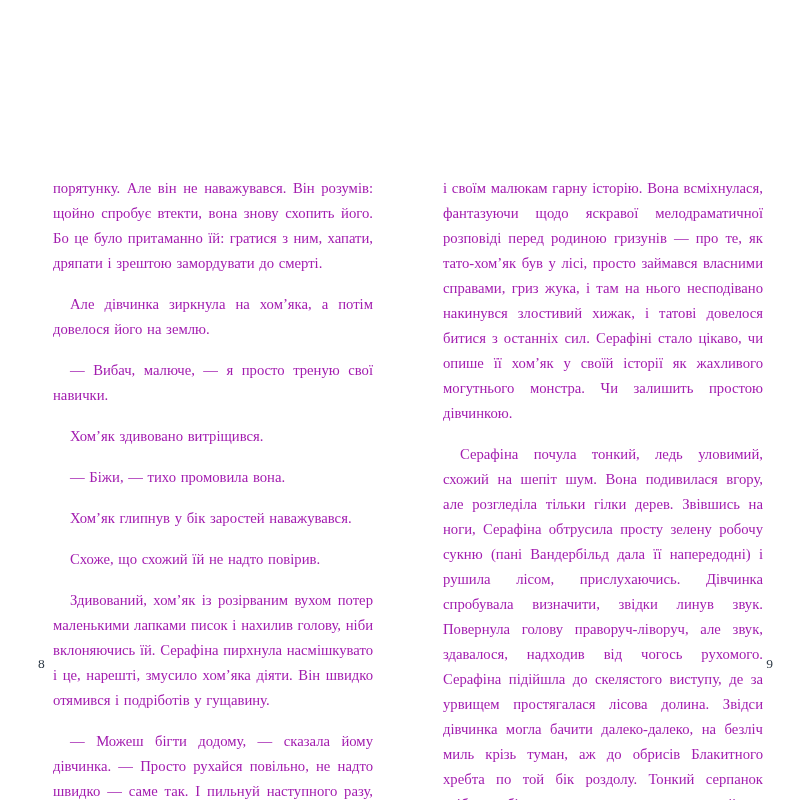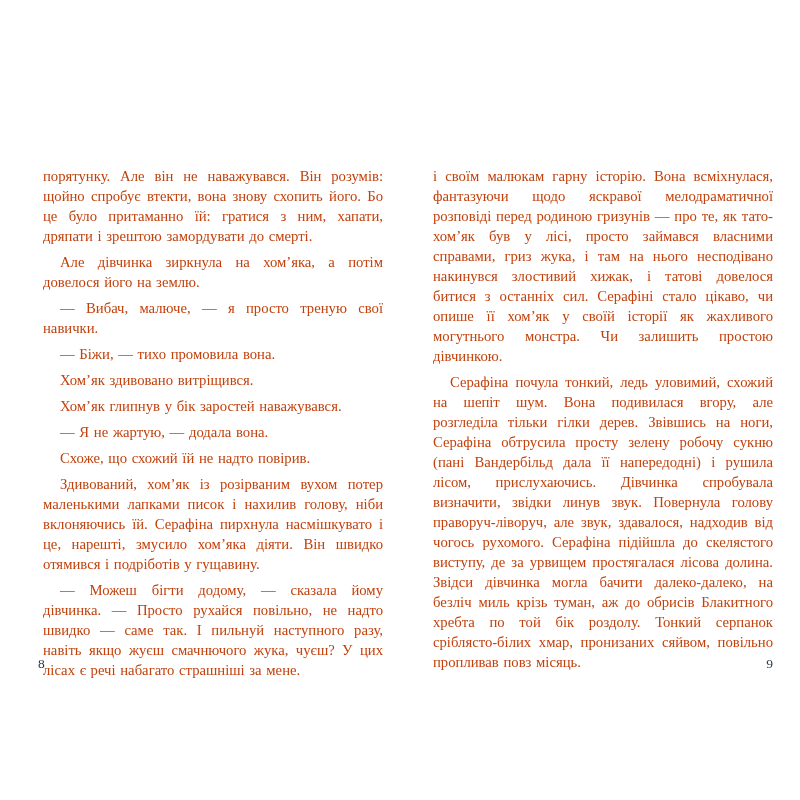--- a/index.html
+++ b/index.html
@@ -20,26 +20,26 @@
     left: 37px;
     display: flex;
     gap: 38px;
   }
   .page {
     width: 352px;
     height: 640px;
     position: relative;
   }
   .para {
-    margin: 6px;
+    margin: 16px;
     padding: 0;
     text-align: justify;
     font-size: 14.7px;
-    line-height: 20px;
-    color: #c2410c;
+    line-height: 25px;
+    color: #a21caf;
     text-indent: 17px;
     word-spacing: 1px;
   }
   .para.cont {
     text-indent: 0;
   }
   .folio {
     position: absolute;
     top: 496px;
     font-size: 13.5px;
@@ -54,24 +54,23 @@
 </style>
 </head>
 <body>
 
 <div class="spread">
 
   <section class="page left">
     <p class="para cont">порятунку. Але він не наважувався. Він розумів: щойно спробує втекти, вона знову схопить його. Бо це було притаманно їй: гратися з ним, хапати, дряпати і зрештою замордувати до смерті.</p>
     <p class="para">Але дівчинка зиркнула на хом’яка, а потім довелося його на землю.</p>
     <p class="para">— Вибач, малюче, — я просто треную свої навички.</p>
+    <p class="para">Хом’як здивовано витріщився.</p>
     <p class="para">— Біжи, — тихо промовила вона.</p>
-    <p class="para">Хом’як здивовано витріщився.</p>
     <p class="para">Хом’як глипнув у бік заростей наважувався.</p>
-    <p class="para">— Я не жартую, — додала вона.</p>
     <p class="para">Схоже, що схожий їй не надто повірив.</p>
     <p class="para">Здивований, хом’як із розірваним вухом потер маленькими лапками писок і нахилив голову, ніби вклоняючись їй. Серафіна пирхнула насмішкувато і це, нарешті, змусило хом’яка діяти. Він швидко отямився і подріботів у гущавину.</p>
     <p class="para">— Можеш бігти додому, — сказала йому дівчинка. — Просто рухайся повільно, не надто швидко — саме так. І пильнуй наступного разу, навіть якщо жуєш смачнючого жука, чуєш? У цих лісах є речі набагато страшніші за мене.</p>
     <div class="folio">8</div>
   </section>
 
   <section class="page right">
     <p class="para cont">і своїм малюкам гарну історію. Вона всміхнулася, фантазуючи щодо яскравої мелодраматичної розповіді перед родиною гризунів — про те, як тато-хом’як був у лісі, просто займався власними справами, гриз жука, і там на нього несподівано накинувся злостивий хижак, і татові довелося битися з останніх сил. Серафіні стало цікаво, чи опише її хом’як у своїй історії як жахливого могутнього монстра. Чи залишить простою дівчинкою.</p>
     <p class="para">Серафіна почула тонкий, ледь уловимий, схожий на шепіт шум. Вона подивилася вгору, але розгледіла тільки гілки дерев. Звівшись на ноги, Серафіна обтрусила просту зелену робочу сукню (пані Вандербільд дала її напередодні) і рушила лісом, прислухаючись. Дівчинка спробувала визначити, звідки линув звук. Повернула голову праворуч-ліворуч, але звук, здавалося, надходив від чогось рухомого. Серафіна підійшла до скелястого виступу, де за урвищем простягалася лісова долина. Звідси дівчинка могла бачити далеко-далеко, на безліч миль крізь туман, аж до обрисів Блакитного хребта по той бік роздолу. Тонкий серпанок сріблясто-білих хмар, пронизаних сяйвом, повільно пропливав повз місяць.</p>
     <div class="folio">9</div>

